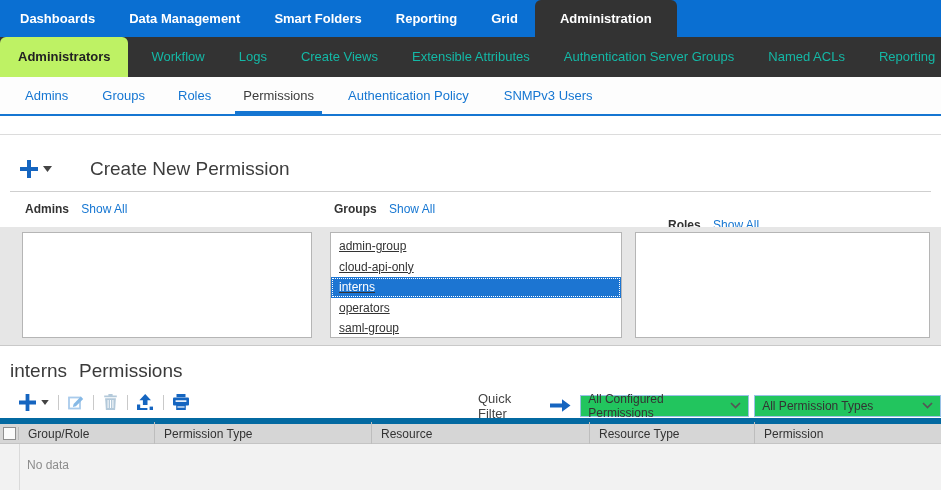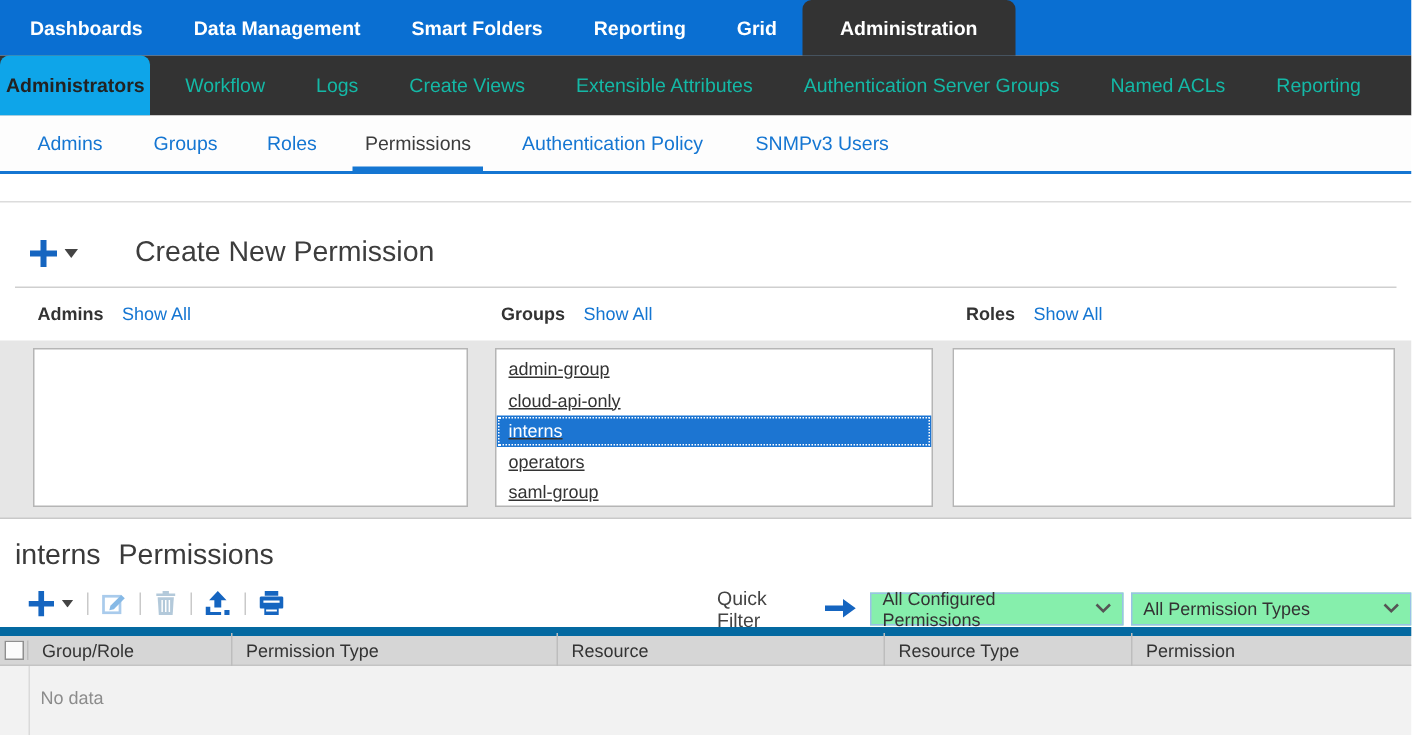--- a/index.html
+++ b/index.html
@@ -23,22 +23,22 @@
   
   .adminbar {
     position:absolute; top:37px; left:0; right:0; height:40px;
     background:#333333; display:flex; align-items:stretch;
   }
   .adminbar .bar-item {
     color:#14b8a6; font-size:13px; line-height:40px; padding:0 17px;
     cursor:pointer; white-space:nowrap;
   }
   .adminbar .bar-item.active-tab {
-    background:#0ea5e9; color:#222; font-weight:bold; border-radius:6px 6px 0 0;
-    padding:0 4px; margin-right:6px;
+    background:#bef264; color:#222; font-weight:bold; border-radius:6px 6px 0 0;
+    padding:0 18px; margin-right:6px;
   }
   
   .subtabs {
     position:absolute; top:77px; left:0; right:0; height:39px;
     background:#fdfdfd; border-bottom:2px solid #1576d2; padding-left:25px;
     display:flex; align-items:stretch;
   }
   .subtab {
     position:relative; color:#1576d2; font-size:13px; line-height:37px;
     cursor:pointer; white-space:nowrap;
@@ -56,21 +56,21 @@
   .create-row { position:absolute; top:152px; left:20px; height:34px; display:flex; align-items:center;gap:24px; }
   .icon-btn { display:inline-flex; align-items:center; cursor:pointer; }
   .create-row .plus-wrap { margin-right:14px; display:flex; align-items:center; }
   .create-row .caret { margin-left:5px; }
   .create-title { font-size:19px; color:#3d3d3d; }
   .hr2 { position:absolute; top:191px; left:10px; right:10px; height:1px; background:#cfcfcf; }
   
   .sel-label { position:absolute; top:202px; font-size:12px; }
   .sel-label b { color:#333; }
   .sel-label .showall { color:#1576d2; margin-left:9px; cursor:pointer; }
-  .lab-admins{ left:25px; } .lab-groups{ left:334px; } .lab-roles{ left:644px; }
+  .lab-admins{ left:25px; } .lab-groups{ left:334px; } .lab-roles{ left:668px;margin-top:16px; }
   
   .band {
     position:absolute; top:227px; left:0; right:0; height:119px;
     background:#e6e6e6; border-bottom:1px solid #c9c9c9;
   }
   .listbox {
     position:absolute; top:232px; height:106px; background:#fff;
     border:1px solid #b5b5b5; overflow:hidden;
   }
   .box-admins{ left:22px; width:290px; }
@@ -87,21 +87,21 @@
   
   .perm-title { position:absolute; top:360px; left:10px; font-size:19px; color:#3a3a3a; }
   .perm-title span { margin-right:12px; }
   .toolbar { position:absolute; top:391px; left:19px; height:22px; display:flex; align-items:center; }
   .toolbar .sep { width:1px; height:15px; background:#c9c9c9; margin:0 9px; }
   .toolbar .caret { margin-left:5px; }
   .quickfilter { position:absolute; top:394px; left:478px; height:23px; display:flex; align-items:center; }
   .qf-label { font-size:13px; color:#444; }
   .qf-arrow { margin:0 9px 0 7px; display:flex; }
   .fake-select {
-    height:22px; border:1px solid #99c2e6; background:#86efac; display:flex;
+    height:22px; border:1px solid #99c2e6; background:#22c55e; display:flex;
     align-items:center; justify-content:space-between; padding:0 7px;
     font-size:12px; color:#333; cursor:pointer;
   }
   .sel1 { width:170px; margin-right:5px; } .sel2 { width:188px;justify-content:space-between; }
   
   .grid-header {
     position:absolute; top:418px; left:0; right:0; height:26px;
     background:#d6d6d6; border-top:6px solid #0369a1; border-bottom:1px solid #c4c4c4;
     display:flex; align-items:center;
   }

